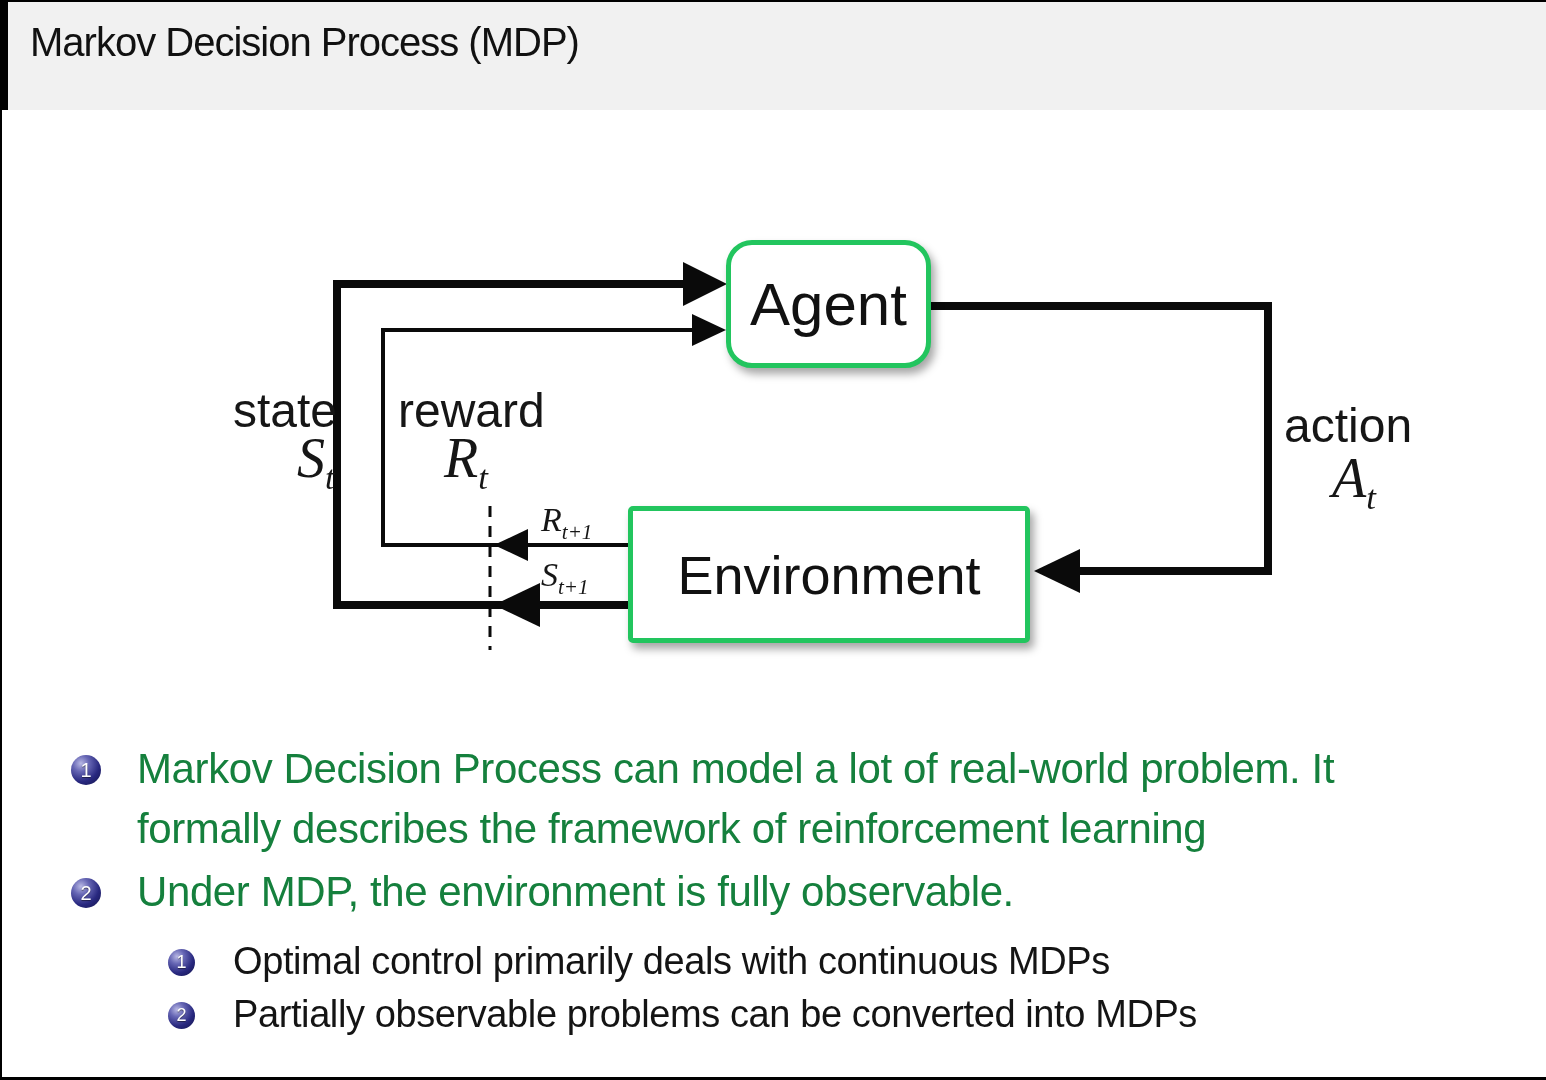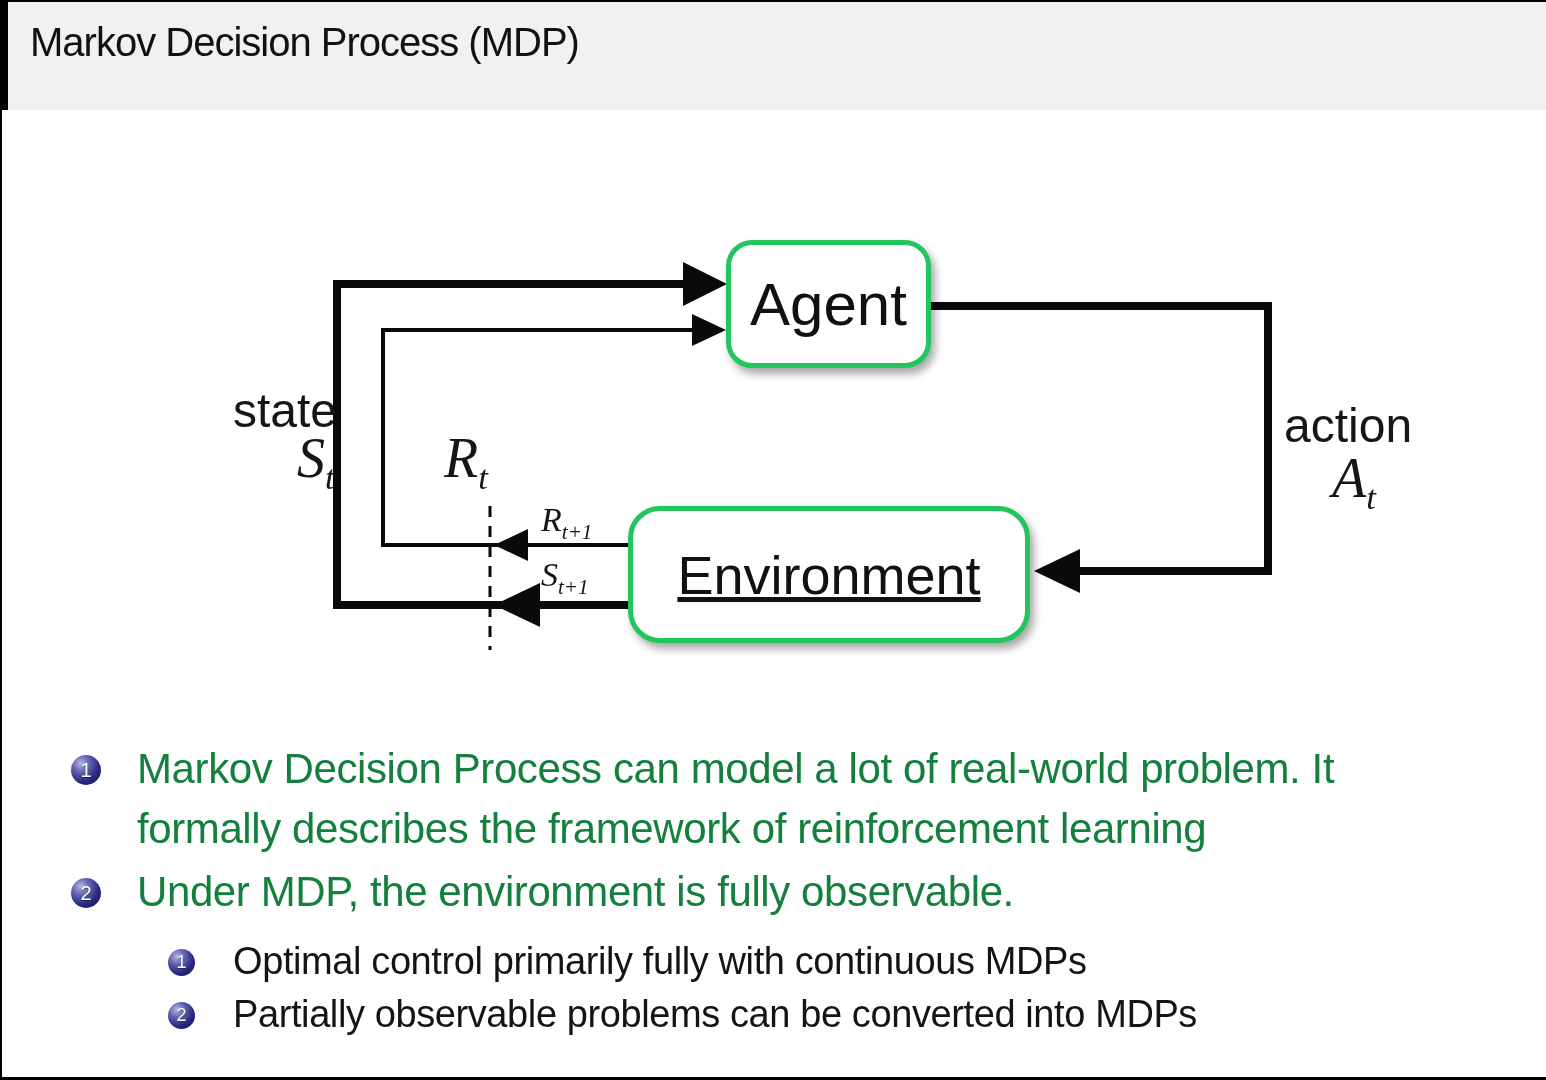--- a/index.html
+++ b/index.html
@@ -31,21 +31,21 @@
   
   .diagram { position:absolute; left:0; top:0; width:1546px; height:720px; }
   .diagram svg { position:absolute; left:0; top:0; }
   .node {
     position:absolute; background:#fff; border:5px solid #22c55e;
     display:flex; align-items:center; justify-content:center;
     box-shadow:4px 6px 8px rgba(0,0,0,0.35);
     color:#111;
   }
   .node-agent { left:726px; top:240px; width:205px; height:128px; border-radius:26px; font-size:60px; }
-  .node-env   { left:628px; top:506px; width:402px; height:137px; border-radius:32px; font-size:54px;text-decoration:underline; }
+  .node-env   { left:628px; top:506px; width:402px; height:137px; border-radius:5px; font-size:54px; }
 
   .dlabel { position:absolute; font-size:48px; color:#161616; white-space:nowrap; }
   .dmath  { position:absolute; font-family:"Liberation Serif", serif; font-style:italic;
             font-size:56px; color:#161616; white-space:nowrap;margin-left:44px; }
   .dmath sub, .dmath-sm sub { font-size:0.62em; font-style:italic; line-height:0; }
   .dmath-sm { position:absolute; font-family:"Liberation Serif", serif; font-style:italic;
               font-size:34px; color:#161616; white-space:nowrap; }
   .lab-state  { left:233px; top:383px; }
   .sym-state  { left:253px; top:426px; }
   .lab-reward { left:398px; top:383px; }
@@ -107,39 +107,40 @@
     <div class="node node-agent">
       <span>Agent</span>
     </div>
     <div class="node node-env">
       <span>Environment</span>
     </div>
 
     <div class="dlabel lab-state">state</div>
     <div class="dmath sym-state"><span>S</span><sub>t</sub></div>
 
+    <div class="dlabel lab-reward">reward</div>
     <div class="dmath sym-reward"><span>R</span><sub>t</sub></div>
 
     <div class="dlabel lab-action">action</div>
     <div class="dmath sym-action"><span>A</span><sub>t</sub></div>
 
     <div class="dmath-sm sym-nextr"><span>R</span><sub>t+1</sub></div>
     <div class="dmath-sm sym-nexts"><span>S</span><sub>t+1</sub></div>
   </div>
 
   <div>
     <div class="ball ball-l ball-1">1</div>
     <div class="btext b1l1">Markov Decision Process can model a lot of real-world problem. It</div>
     <div class="btext b1l2">formally describes the framework of reinforcement learning</div>
 
     <div class="ball ball-l ball-2">2</div>
     <div class="btext b2l1">Under MDP, the environment is fully observable.</div>
 
     <div class="ball ball-s ball-s1">1</div>
-    <div class="btext-s sb1">Optimal control primarily fully with continuous MDPs</div>
+    <div class="btext-s sb1">Optimal control primarily deals with continuous MDPs</div>
 
     <div class="ball ball-s ball-s2">2</div>
     <div class="btext-s sb2">Partially observable problems can be converted into MDPs</div>
   </div>
 
   <div class="edge edge-top"></div>
   <div class="edge edge-left"></div>
   <div class="edge edge-bottom"></div>
 </div>
 

